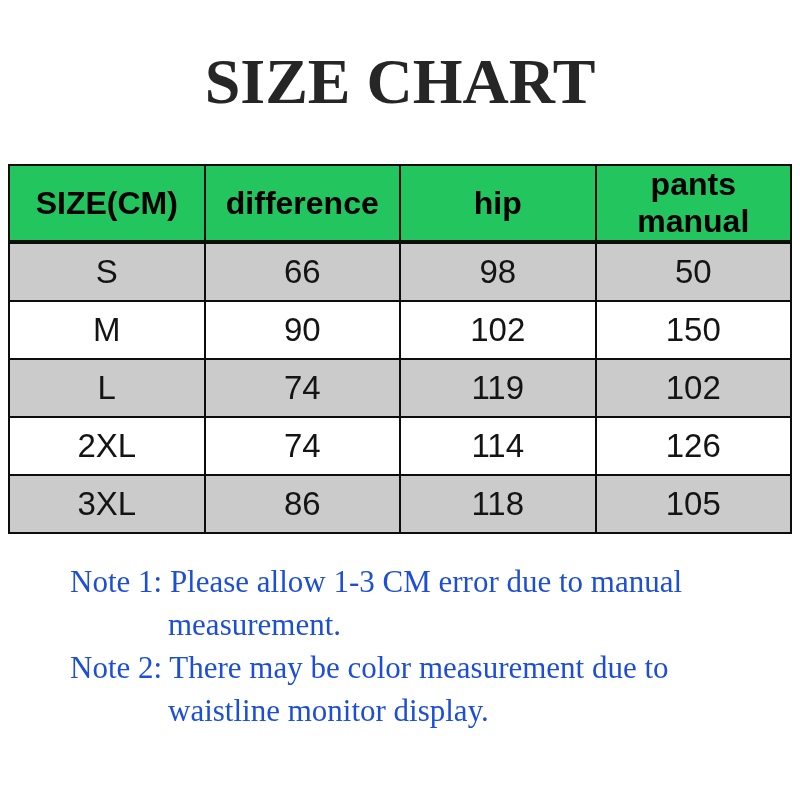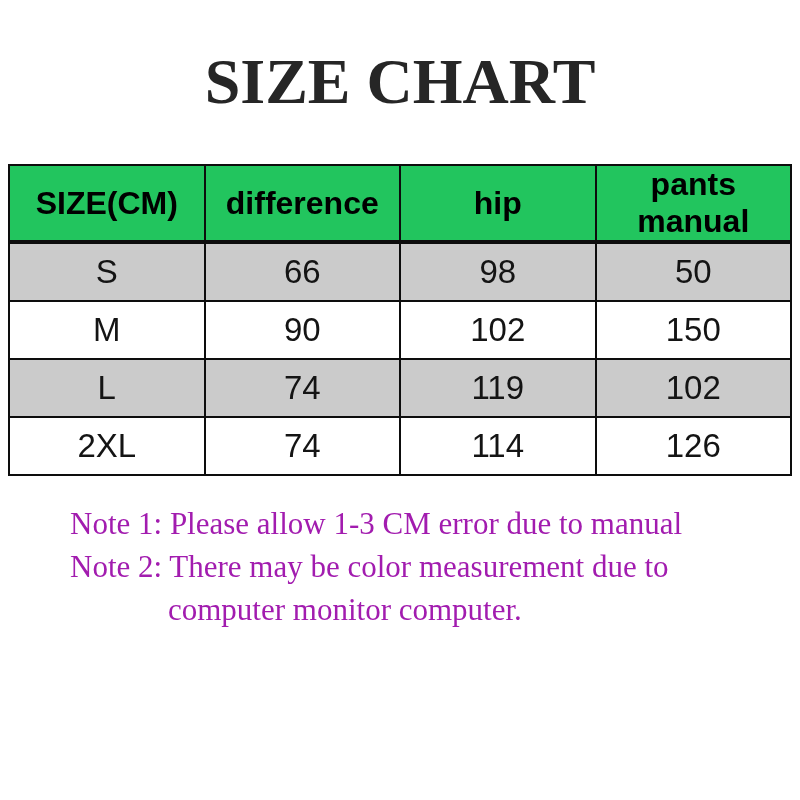--- a/index.html
+++ b/index.html
@@ -54,21 +54,21 @@
     background: #ffffff;
   }
   .size-table tbody tr:nth-child(odd) td {
     background: #cbcbcb;
   }
   .notes {
     margin: 26px 40px 0 70px;
     font-family: "Liberation Serif", "DejaVu Serif", serif;
     font-size: 31px;
     line-height: 43px;
-    color: #a21caf;
+    color: #1d4ed8;
   }
   .note .cont {
     display: block;
     margin-left: 98px;
   }
 </style>
 </head>
 <body>
 
 <h1 class="page-title">SIZE CHART</h1>
@@ -100,26 +100,33 @@
       <td>74</td>
       <td>119</td>
       <td>102</td>
     </tr>
     <tr>
       <td>2XL</td>
       <td>74</td>
       <td>114</td>
       <td>126</td>
     </tr>
+    <tr>
+      <td>3XL</td>
+      <td>86</td>
+      <td>118</td>
+      <td>105</td>
+    </tr>
   </tbody>
 </table>
 
 <div class="notes">
   <div class="note">
     <span>Note 1:</span>
     <span>Please allow 1-3 CM error due to manual</span>
+    <span class="cont">measurement.</span>
   </div>
   <div class="note">
     <span>Note 2:</span>
     <span>There may be color measurement due to</span>
-    <span class="cont">computer monitor computer.</span>
+    <span class="cont">waistline monitor display.</span>
   </div>
 </div>
 
 </body></html>

